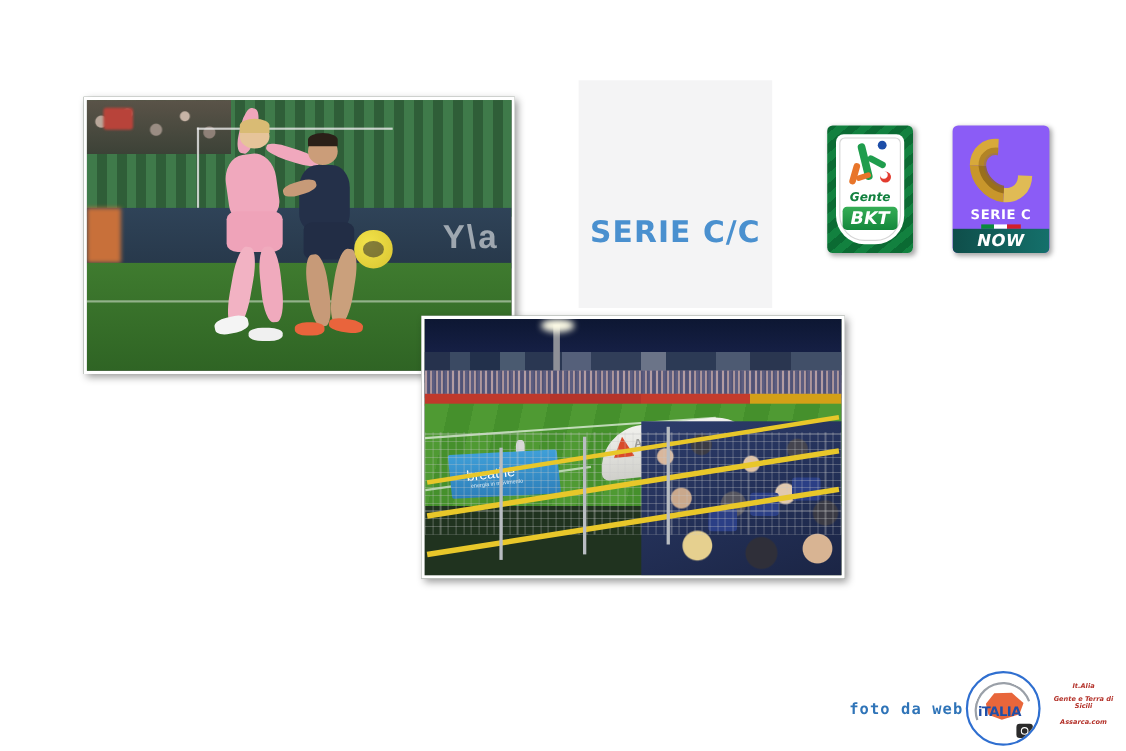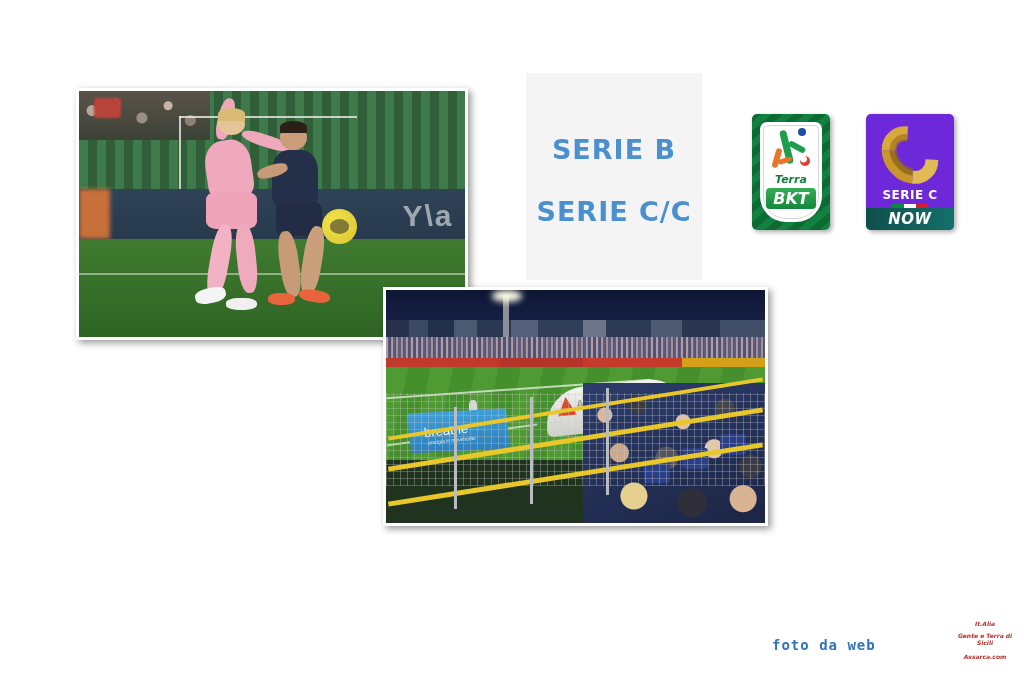--- a/index.html
+++ b/index.html
@@ -191,21 +191,21 @@
   .bkt-serie{position:relative;font-family:"DejaVu Sans",sans-serif;font-weight:bold;
     font-style:italic;font-size:11px;color:#12813f;margin-top:1px;z-index:2;}
   .bkt-badge{position:relative;margin-top:2px;width:50px;height:21px;border-radius:4px;
     background:linear-gradient(#35ad55,#14873c);display:flex;align-items:center;justify-content:center;z-index:2;}
   .bkt-badge span{font-family:"DejaVu Sans",sans-serif;font-weight:bold;font-style:italic;
     font-size:16px;color:#ffffff;letter-spacing:0px;}
 
   
   #logo-serie-c{
     position:absolute;left:866px;top:114px;width:88px;height:116px;
-    border-radius:5px;background:#6d28d9;overflow:hidden;
+    border-radius:5px;background:#8b5cf6;overflow:hidden;
     box-shadow:2px 2px 5px rgba(0,0,0,.35);
   }
   .sc-c{
     position:absolute;left:18px;top:10px;width:52px;height:62px;
     border:13px solid transparent;border-radius:50%;
     border-top-color:#d8a93a;border-left-color:#c8962b;border-bottom-color:#e0bb55;
     transform:rotate(-42deg);box-sizing:border-box;
   }
   .sc-c2{
     position:absolute;left:26px;top:18px;width:36px;height:46px;
@@ -247,21 +247,20 @@
   .wm-l2{font-family:"DejaVu Sans",sans-serif;font-weight:bold;font-style:italic;font-size:6px;color:#b4332b;margin-top:5px;}
   .wm-l3{font-family:"DejaVu Sans",sans-serif;font-weight:bold;font-style:italic;font-size:6px;color:#b4332b;margin-top:7px;}
 </style>
 </head>
 <body>
 
 <div class="slide">
 
 
   <div class="serie-panel"></div>
-  <div class="serie-label serie-b">SERIE B</div>
   <div class="serie-label serie-c">SERIE C/C</div>
 
   <div class="photo" id="photo-match">
     <div class="ph-layer p1-standsTop"></div>
     <div class="ph-layer p1-crowd"></div>
     <div class="ph-layer p1-redblob"></div>
     <div class="ph-layer p1-goalpost"></div>
     <div class="ph-layer p1-crossbar"></div>
     <div class="ph-layer p1-board"></div>
     <div class="ph-layer p1-orange"></div>
@@ -337,40 +336,46 @@
   <div id="logo-serie-b">
     <div class="bkt-shield">
       <div class="bkt-figure">
         <div class="bkt-fig-g"></div>
         <div class="bkt-fig-g2"></div>
         <div class="bkt-fig-o"></div>
         <div class="bkt-fig-o2"></div>
         <div class="bkt-fig-head"></div>
         <div class="bkt-ball"></div>
       </div>
-      <div class="bkt-serie">Terra</div>
+      <div class="bkt-serie">Gente</div>
       <div class="bkt-badge">
         <span>BKT</span>
       </div>
     </div>
   </div>
 
   <div id="logo-serie-c">
     <div class="sc-c"></div>
     <div class="sc-c2"></div>
     <div class="sc-title">SERIE C</div>
     <div class="sc-flag"></div>
     <div class="sc-nowband">
       <span>NOW</span>
     </div>
   </div>
 
   <div class="foto-web">foto da web</div>
 
   <div id="watermark">
+    <div class="wm-circle">
+      <div class="wm-sicily"></div>
+      <div class="wm-arc"></div>
+      <div class="wm-italia">iTALIA</div>
+      <div class="wm-cam"></div>
+    </div>
     <div class="wm-lines">
       <div class="wm-l1">It.Alia</div>
       <div class="wm-l2">Gente e Terra di Sicili</div>
       <div class="wm-l3">Assarca.com</div>
     </div>
   </div>
 
 </div>
 
 </body></html>

